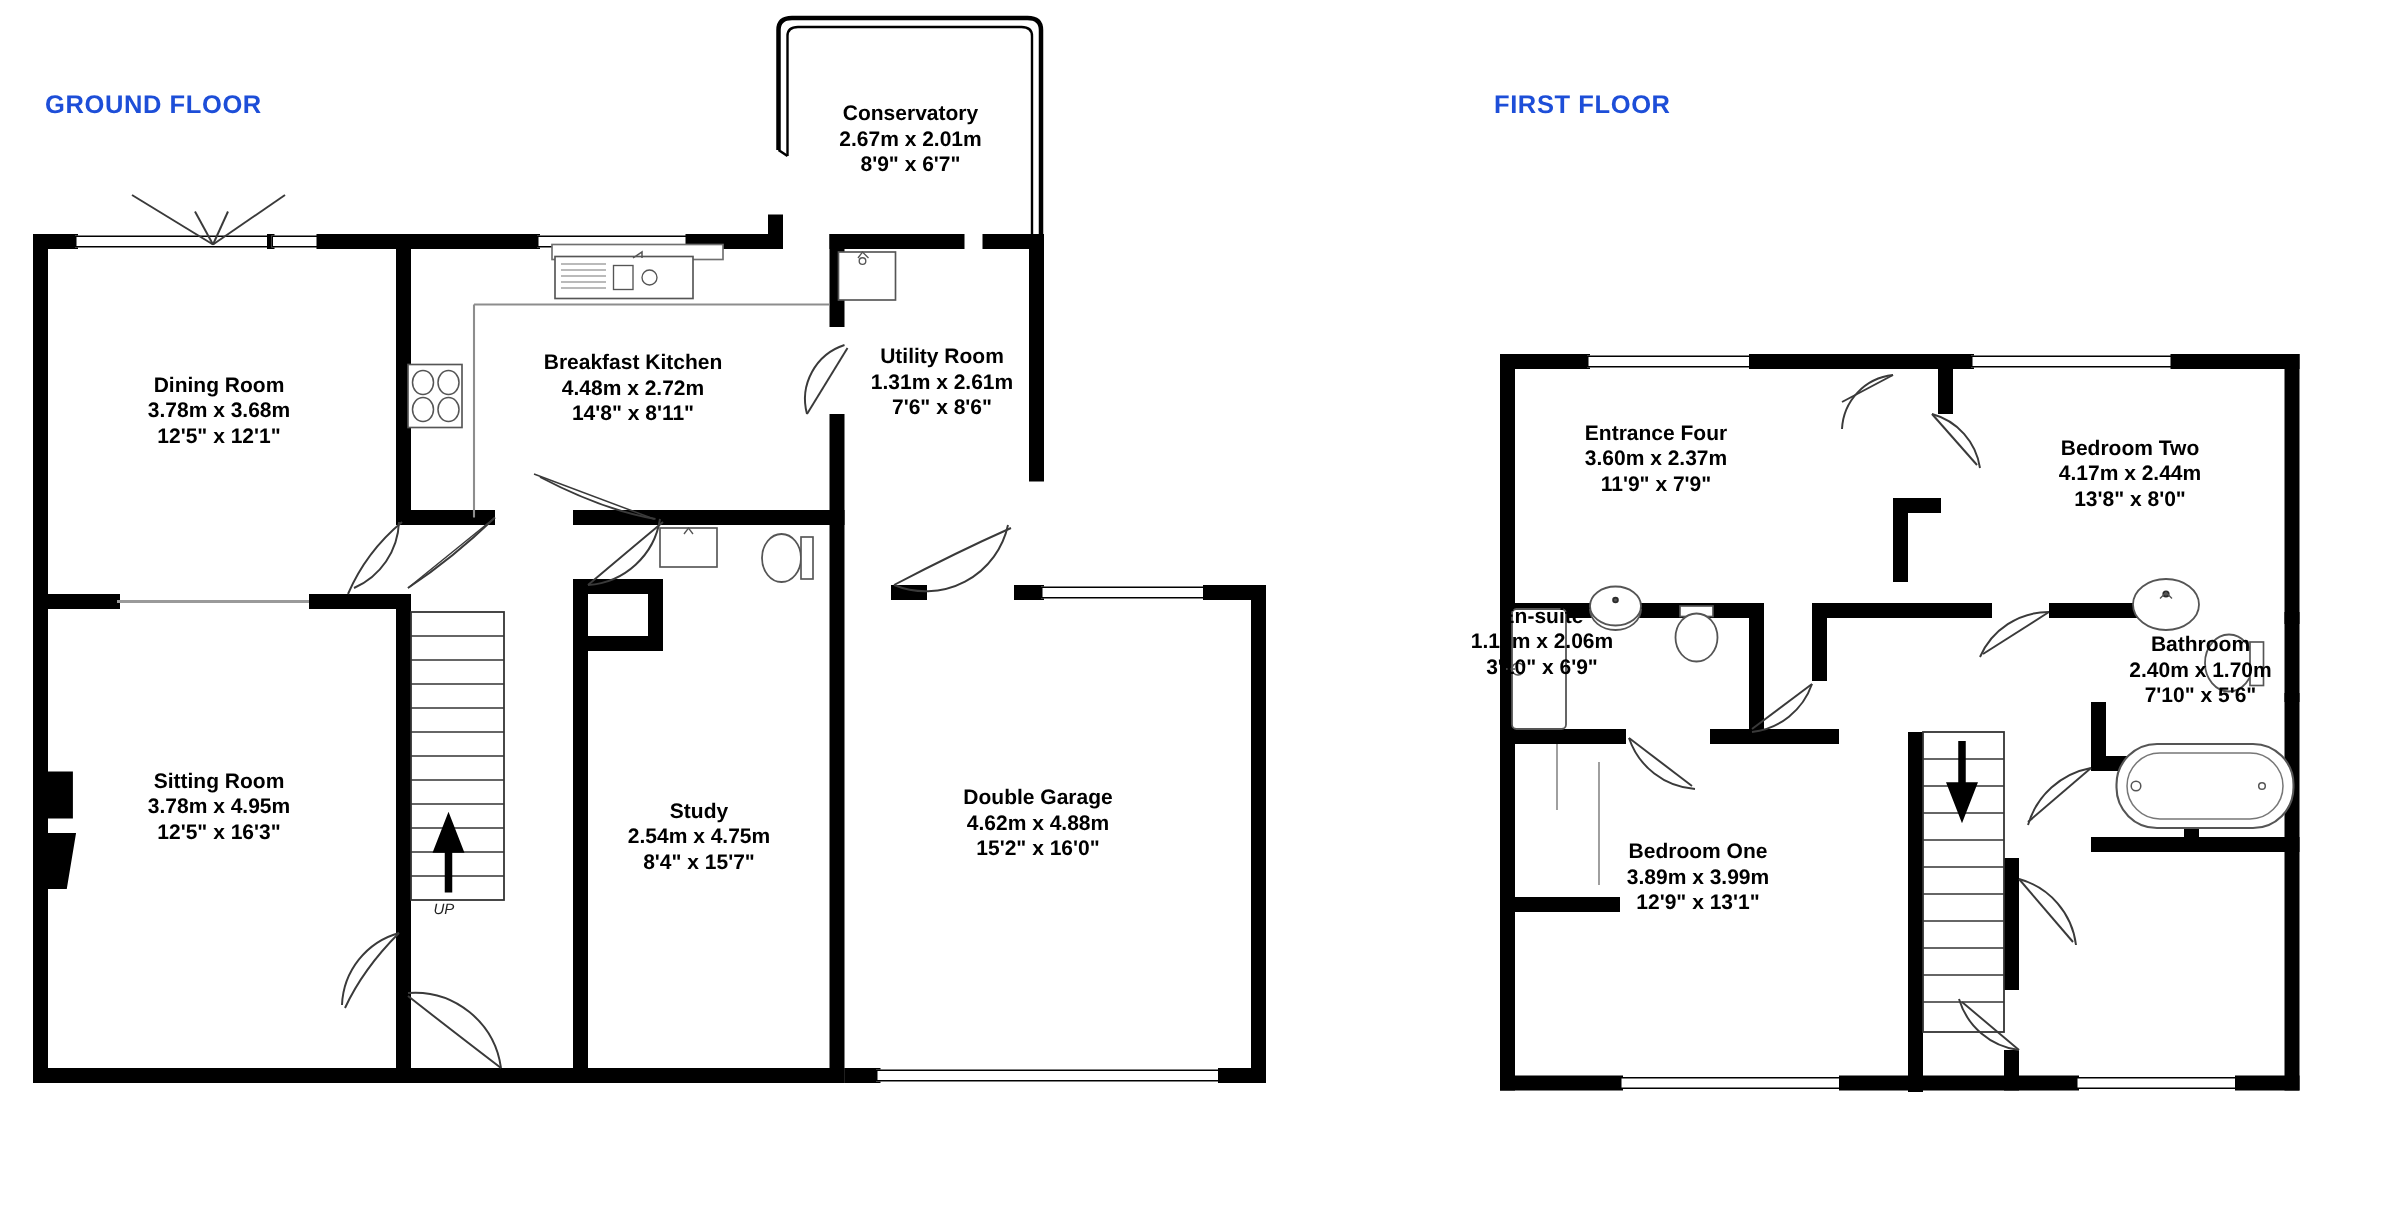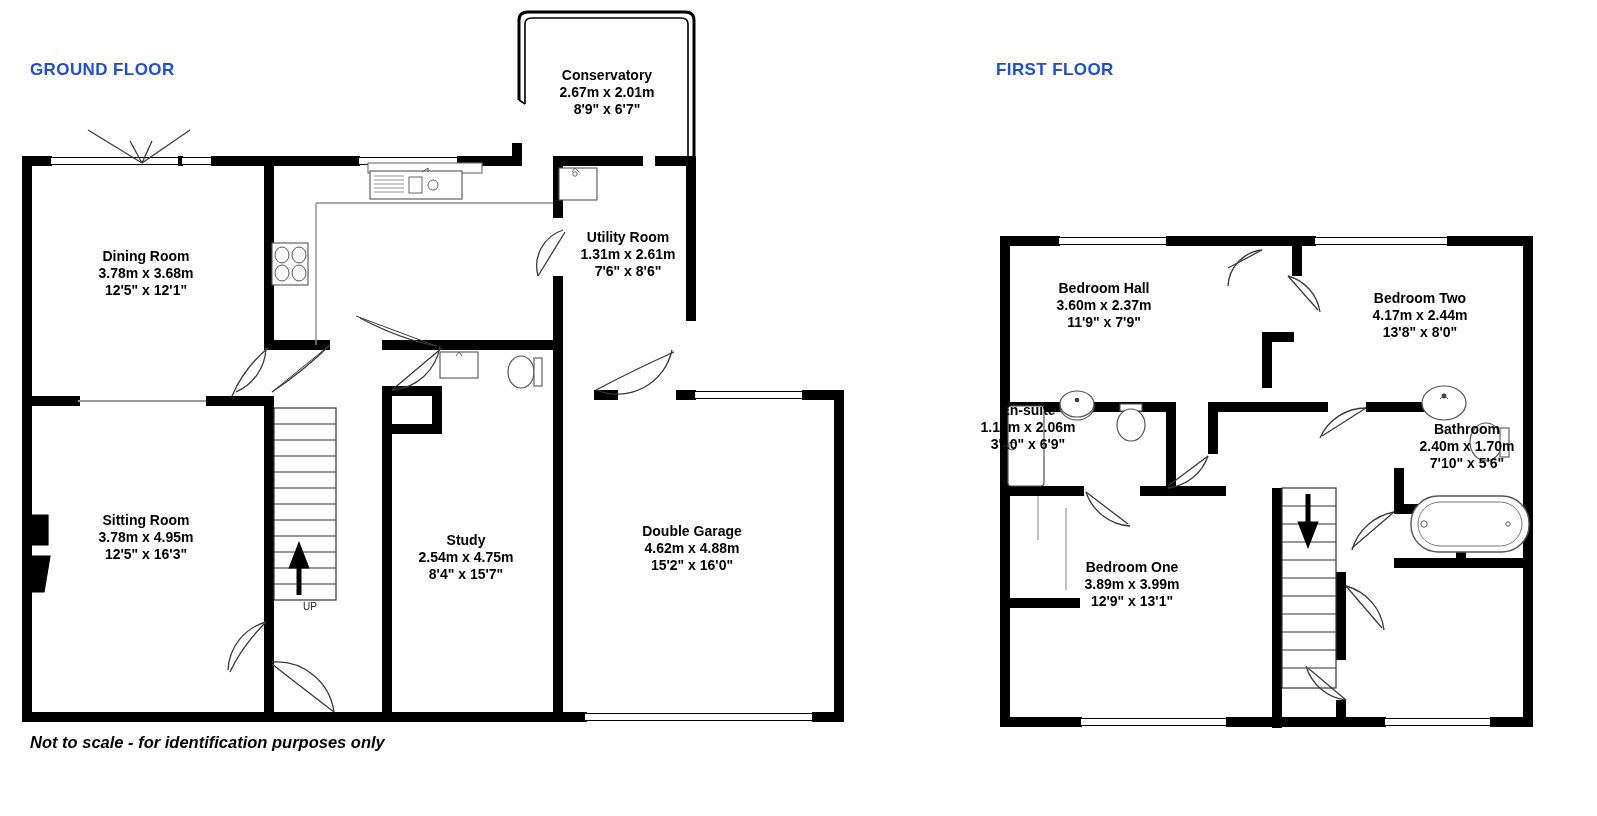--- a/index.html
+++ b/index.html
@@ -248,20 +248,25 @@
       </g>
     </g>
   </svg>
 
   <div class="room-label" style="left:146px; top:248px;">
     <span class="nm">Dining Room</span>
     <span class="dm">3.78m x 3.68m</span>
     <span class="df">12'5" x 12'1"</span>
   </div>
 
+  <div class="room-label" style="left:422px; top:233px;">
+    <span class="nm">Breakfast Kitchen</span>
+    <span class="dm">4.48m x 2.72m</span>
+    <span class="df">14'8" x 8'11"</span>
+  </div>
 
   <div class="room-label" style="left:607px; top:67px;">
     <span class="nm">Conservatory</span>
     <span class="dm">2.67m x 2.01m</span>
     <span class="df">8'9" x 6'7"</span>
   </div>
 
   <div class="room-label" style="left:628px; top:229px;">
     <span class="nm">Utility Room</span>
     <span class="dm">1.31m x 2.61m</span>
@@ -279,21 +284,21 @@
     <span class="dm">2.54m x 4.75m</span>
     <span class="df">8'4" x 15'7"</span>
   </div>
 
   <div class="room-label" style="left:692px; top:523px;">
     <span class="nm">Double Garage</span>
     <span class="dm">4.62m x 4.88m</span>
     <span class="df">15'2" x 16'0"</span>
   </div>
 
-  <div class="up-tag" style="left:303px; top:601px;">UP</div>
+  <div class="up-tag" style="left:289px; top:601px;font-style:italic;">UP</div>
 
   <div class="w" style="left:1000px; top:236px; width:10px; height:160px;"></div>
   <div class="w" style="left:1000px; top:388px; width:10px; height:72px;"></div>
   <div class="w" style="left:1000px; top:455px; width:10px; height:272px;"></div>
 
   <div class="w" style="left:1000px; top:236px; width:60px; height:10px;"></div>
   <div class="win" style="left:1058px; top:237px; width:110px; height:8px;"></div>
   <div class="w" style="left:1166px; top:236px; width:150px; height:10px;"></div>
   <div class="win" style="left:1314px; top:237px; width:135px; height:8px;"></div>
   <div class="w" style="left:1447px; top:236px; width:86px; height:10px;"></div>
@@ -414,21 +419,21 @@
         <path d="M1346,586 L1382,628"></path>
         <path d="M1346,586 A52,52 0 0 1 1384,630"></path>
 
         <path d="M1346,700 L1308,668"></path>
         <path d="M1346,700 A48,48 0 0 1 1306,666"></path>
       </g>
     </g>
   </svg>
 
   <div class="room-label" style="left:1104px; top:280px;">
-    <span class="nm">Bedroom Hall</span>
+    <span class="nm">Entrance Four</span>
     <span class="dm">3.60m x 2.37m</span>
     <span class="df">11'9" x 7'9"</span>
   </div>
 
   <div class="room-label" style="left:1420px; top:290px;">
     <span class="nm">Bedroom Two</span>
     <span class="dm">4.17m x 2.44m</span>
     <span class="df">13'8" x 8'0"</span>
   </div>
 
@@ -444,15 +449,14 @@
     <span class="df">7'10" x 5'6"</span>
   </div>
 
   <div class="room-label" style="left:1132px; top:559px;">
     <span class="nm">Bedroom One</span>
     <span class="dm">3.89m x 3.99m</span>
     <span class="df">12'9" x 13'1"</span>
   </div>
 
 
-  <div class="disclaimer" style="left:30px; top:733px;">Not to scale - for identification purposes only</div>
 
 </div>
 
 </body></html>

